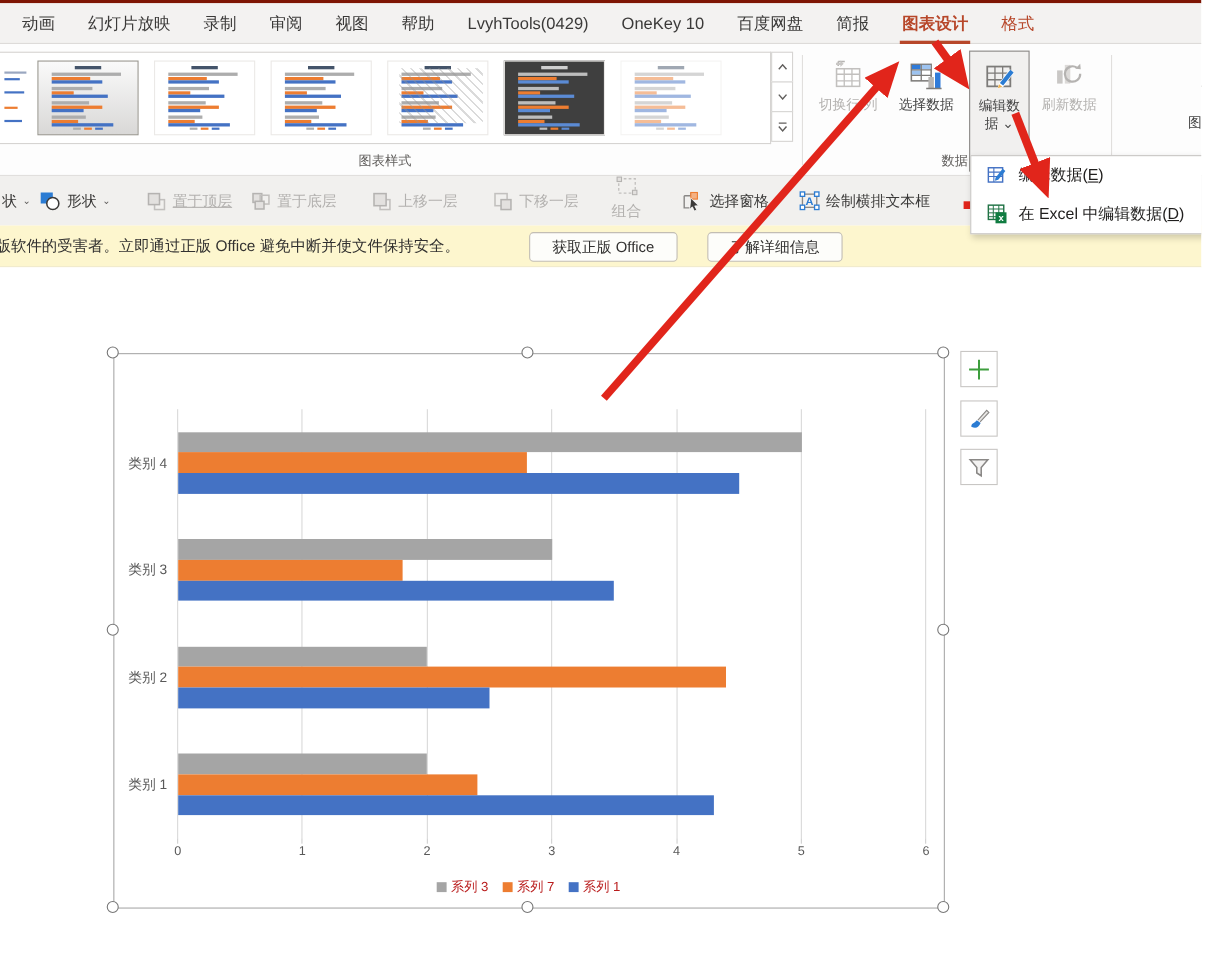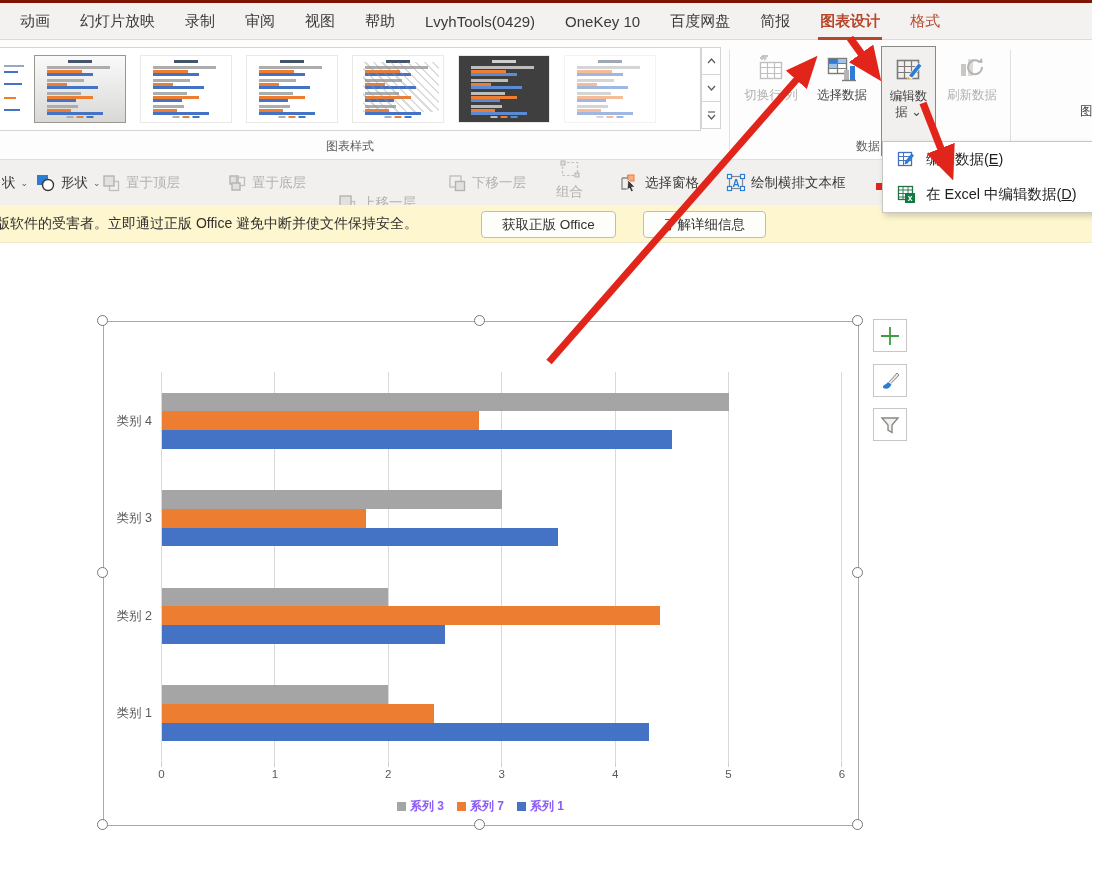--- a/index.html
+++ b/index.html
@@ -66,21 +66,21 @@
   .frame-line{position:absolute;background:#a9a9a9;}
   .handle{position:absolute;width:9px;height:9px;border:1.5px solid #777;border-radius:50%;background:#fff;box-sizing:content-box;}
   #chart-title{position:absolute;left:103px;top:331px;width:755px;text-align:center;
                font-size:19px;color:#595959;letter-spacing:1px;}
   .gridline{position:absolute;width:1px;background:#d9d9d9;}
   .tickmark{position:absolute;width:1px;height:5px;background:#d0d0d0;}
   .bar{position:absolute;}
   .cat-label{position:absolute;left:98px;width:54px;text-align:right;font-size:12.5px;color:#595959;}
   .tick-label{position:absolute;width:24px;text-align:center;font-size:11.5px;color:#595959;}
   #legend{position:absolute;left:103px;top:798px;width:755px;display:flex;justify-content:center;gap:13px;}
-  .leg-item{display:flex;align-items:center;gap:4px;font-size:12px;color:#8b5cf6;font-weight:bold;}
+  .leg-item{display:flex;align-items:center;gap:4px;font-size:12px;color:#b91c1c;}
   .leg-item i{width:9px;height:9px;display:block;}
   .side-btn{position:absolute;left:873px;width:34px;height:33px;background:#fff;border:1px solid #c8c6c4;
             box-sizing:border-box;display:flex;align-items:center;justify-content:center;}
 
   
   #dropdown{left:882px;top:141px;width:230px;height:72px;background:#fff;border:1px solid #c8c6c4;
             box-shadow:2px 3px 6px rgba(0,0,0,.18);box-sizing:border-box;z-index:30;}
   .dd-item{height:35px;display:flex;align-items:center;gap:10px;padding-left:14px;font-size:14.5px;color:#201f1e;white-space:nowrap;}
   .dd-item u{text-decoration:underline;}
 
@@ -347,40 +347,40 @@
       <div class="tb-item" style="left: 36px;">
         <span style="display: inline-flex;">
           <svg width="20" height="18" viewBox="0 0 20 18">
         <rect x="1" y="1" width="11" height="10" fill="#2b7cd3"></rect>
         <circle cx="12" cy="11" r="5.5" fill="#fff" stroke="#3b3a39" stroke-width="1.4"></circle>
           </svg>
         </span>
         <span>形状</span>
         <span class="chev">⌄</span>
       </div>
-      <div class="tb-item disabled" style="left: 102px;">
+      <div class="tb-item disabled" style="left: 133px; text-decoration: underline;">
         <span style="display: inline-flex;">
           <svg width="19" height="18" viewBox="0 0 19 18">
         <rect x="7.5" y="7.5" width="9" height="9" fill="none" stroke="#c2c0be" stroke-width="1.4"></rect>
         <rect x="2" y="2" width="10" height="10" fill="#e3e1df" stroke="#b5b3b1" stroke-width="1.4"></rect>
           </svg>
         </span>
         <span>置于顶层</span>
       </div>
       <div class="tb-item disabled" style="left: 228px;">
         <span style="display: inline-flex;">
           <svg width="19" height="18" viewBox="0 0 19 18">
         <rect x="2" y="2" width="8" height="8" fill="#e3e1df" stroke="#b5b3b1" stroke-width="1.4"></rect>
         <rect x="8.5" y="3.5" width="8" height="8" fill="none" stroke="#c2c0be" stroke-width="1.4"></rect>
         <rect x="4" y="9" width="8" height="7" fill="#e3e1df" stroke="#b5b3b1" stroke-width="1.4"></rect>
           </svg>
         </span>
         <span>置于底层</span>
       </div>
-      <div class="tb-item disabled" style="left: 338px; margin-top: 20px;">
+      <div class="tb-item disabled" style="left: 338px;">
         <span style="display: inline-flex;">
           <svg width="19" height="18" viewBox="0 0 19 18">
         <rect x="7.5" y="7.5" width="9" height="9" fill="none" stroke="#c2c0be" stroke-width="1.4"></rect>
         <rect x="2" y="2" width="11" height="11" fill="#e3e1df" stroke="#b5b3b1" stroke-width="1.4"></rect>
           </svg>
         </span>
         <span>上移一层</span>
       </div>
       <div class="tb-item disabled" style="left: 448px;">
         <span style="display: inline-flex;">

